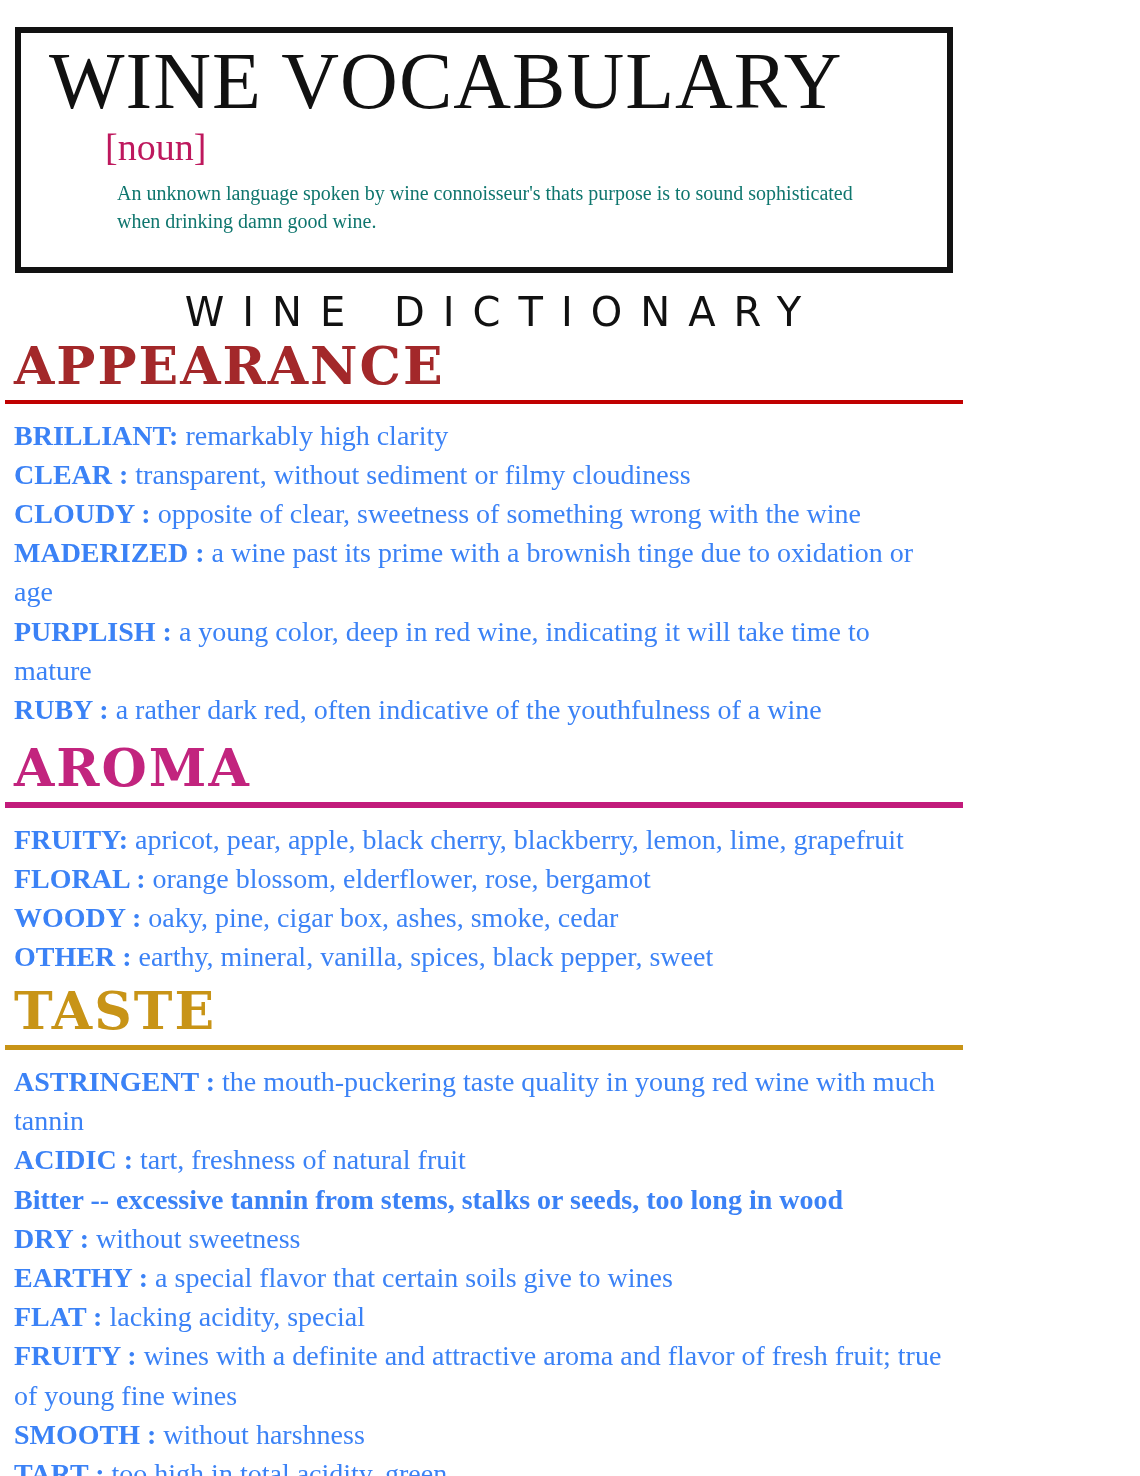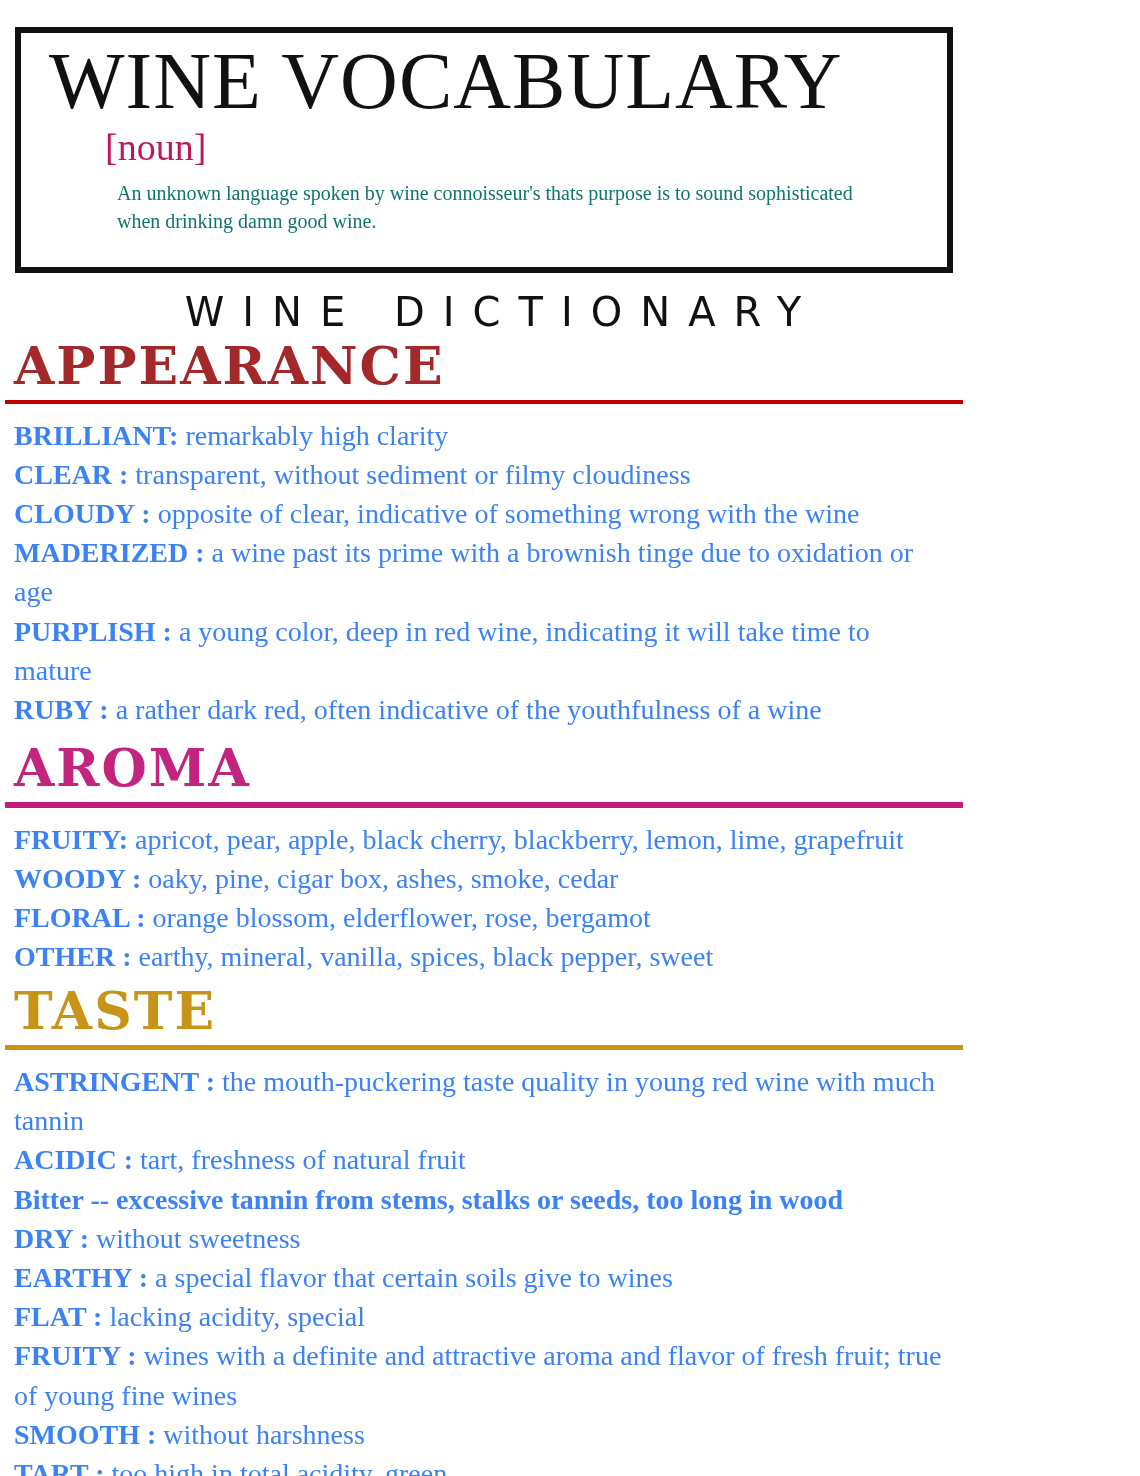--- a/index.html
+++ b/index.html
@@ -101,34 +101,34 @@
   </div>
 
   <div class="dict-title">WINE DICTIONARY</div>
 
   <section class="sec-appearance">
     <h2 class="sec-heading">APPEARANCE</h2>
     <div class="rule"></div>
     <div class="entries">
       <p class="entry"><span class="term">BRILLIANT:</span><span class="def"> remarkably high clarity</span></p>
       <p class="entry"><span class="term">CLEAR :</span><span class="def"> transparent, without sediment or filmy cloudiness</span></p>
-      <p class="entry"><span class="term">CLOUDY :</span><span class="def"> opposite of clear, indicative of something wrong with the wine</span></p>
+      <p class="entry"><span class="term">CLOUDY :</span><span class="def"> opposite of clear, sweetness of something wrong with the wine</span></p>
       <p class="entry"><span class="term">MADERIZED :</span><span class="def"> a wine past its prime with a brownish tinge due to oxidation or age</span></p>
       <p class="entry"><span class="term">PURPLISH :</span><span class="def"> a young color, deep in red wine, indicating it will take time to mature</span></p>
       <p class="entry"><span class="term">RUBY :</span><span class="def"> a rather dark red, often indicative of the youthfulness of a wine</span></p>
     </div>
   </section>
 
   <section class="sec-aroma">
     <h2 class="sec-heading">AROMA</h2>
     <div class="rule"></div>
     <div class="entries">
       <p class="entry"><span class="term">FRUITY:</span><span class="def"> apricot, pear, apple, black cherry, blackberry, lemon, lime, grapefruit</span></p>
+      <p class="entry"><span class="term">FLORAL :</span><span class="def"> orange blossom, elderflower, rose, bergamot</span></p>
       <p class="entry"><span class="term">WOODY :</span><span class="def"> oaky, pine, cigar box, ashes, smoke, cedar</span></p>
-      <p class="entry"><span class="term">FLORAL :</span><span class="def"> orange blossom, elderflower, rose, bergamot</span></p>
       <p class="entry"><span class="term">OTHER :</span><span class="def"> earthy, mineral, vanilla, spices, black pepper, sweet</span></p>
     </div>
   </section>
 
   <section class="sec-taste">
     <h2 class="sec-heading">TASTE</h2>
     <div class="rule"></div>
     <div class="entries">
       <p class="entry"><span class="term">ASTRINGENT :</span><span class="def"> the mouth-puckering taste quality in young red wine with much tannin</span></p>
       <p class="entry"><span class="term">ACIDIC :</span><span class="def"> tart, freshness of natural fruit</span></p>

